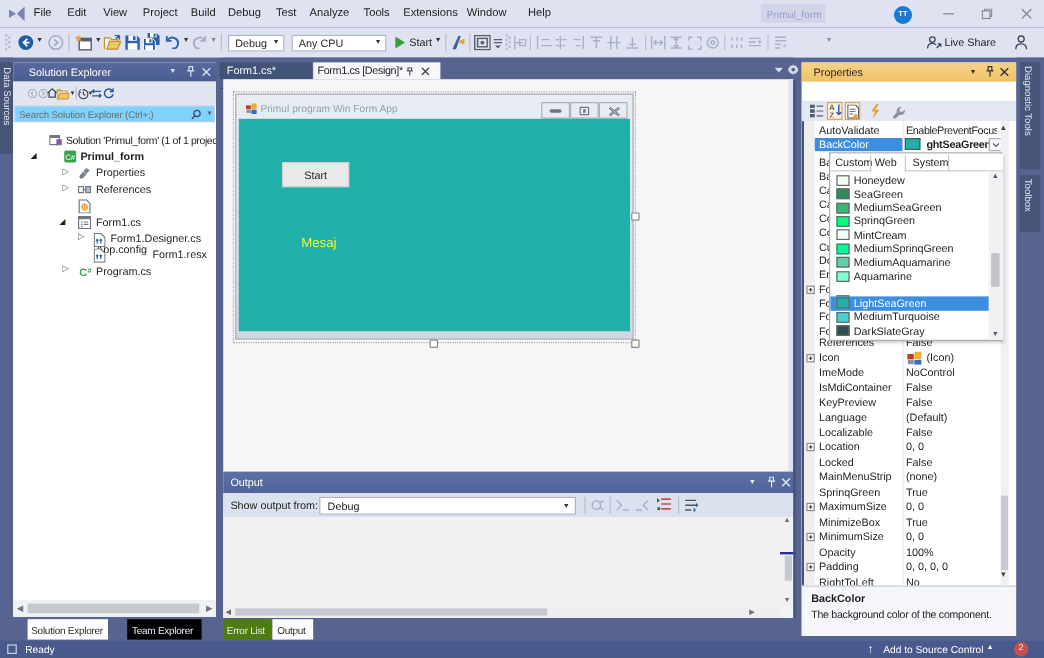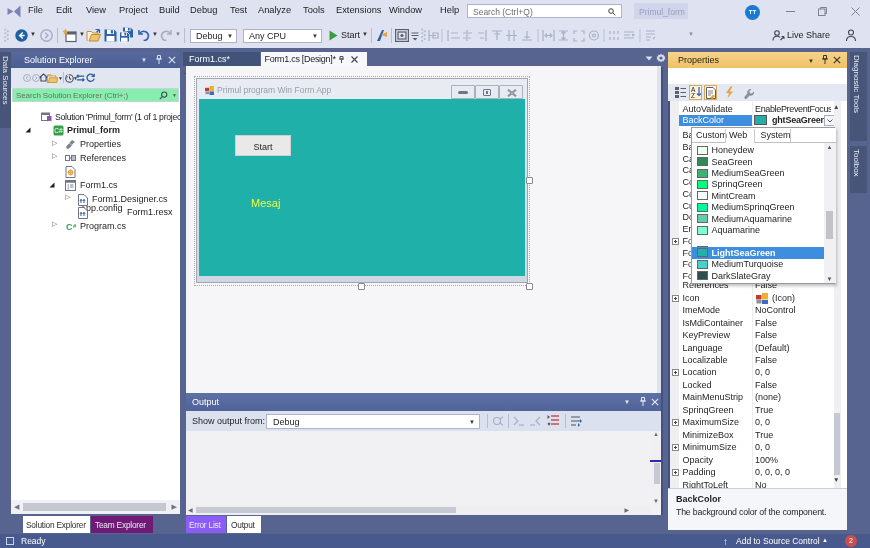--- a/index.html
+++ b/index.html
@@ -30,27 +30,20 @@
   <span class="abs f9" style="left:86px;top:5px">View</span>
   <span class="abs f9" style="left:119px;top:5px">Project</span>
   <span class="abs f9" style="left:159px;top:5px">Build</span>
   <span class="abs f9" style="left:190px;top:5px">Debug</span>
   <span class="abs f9" style="left:230px;top:5px">Test</span>
   <span class="abs f9" style="left:258px;top:5px">Analyze</span>
   <span class="abs f9" style="left:303px;top:5px">Tools</span>
   <span class="abs f9" style="left:336px;top:5px">Extensions</span>
   <span class="abs f9" style="left:389px;top:5px">Window</span>
   <span class="abs f9" style="left:440px;top:5px">Help</span>
-  <div class="abs" style="left:467px;top:4px;width:155px;height:14px;background:#fff;border:1px solid #B0B3CC;">
-    <span class="abs" style="left:5px;top:2px;font-size:8.5px;color:#6d6d6d;">Search (Ctrl+Q)</span>
-    <svg class="abs" style="right:5px;top:2.5px" width="8" height="8" viewBox="0 0 9 9">
-        <circle cx="3.4" cy="3.4" r="2.6" fill="none" stroke="#2a2a2a" stroke-width="1"></circle>
-        <line x1="5.4" y1="5.4" x2="8.2" y2="8.2" stroke="#2a2a2a" stroke-width="1"></line>
-      </svg>
-  </div>
   <div class="abs" style="left:634px;top:3px;width:54px;height:16px;background:#D2D5EA;">
     <span class="abs" style="left:5px;top:4px;font-size:8.5px;color:#989DC1;">Primul_form</span>
   </div>
   <div class="abs" style="left:745px;top:5px;width:15px;height:15px;border-radius:50%;background:#1A79D0;color:#fff;font-size:6px;font-weight:bold;text-align:center;line-height:15px;">TT</div>
   <div class="abs" style="left:786px;top:10.5px;width:9px;height:1.5px;background:#80808f;"></div>
   <svg class="abs" style="left:818px;top:7px" width="9" height="9" viewBox="0 0 9 9">
       <rect x="0.5" y="2" width="6.5" height="6.5" fill="none" stroke="#80808f" stroke-width="1"></rect>
       <path d="M2.5 2 V0.5 H8.5 V6.5 H7" fill="none" stroke="#80808f" stroke-width="1"></path>
     </svg>
   <svg class="abs" style="left:851px;top:7px" width="9" height="9" viewBox="0 0 9 9">
@@ -240,21 +233,21 @@
     <span class="abs" style="left:62px;top:7px;font-size:5px;color:#333;">▼</span>
     <svg class="abs" style="left:65px;top:6px" width="9" height="8" viewBox="0 0 13 12">
         <path d="M3.5 1 L1 3.2 L3.5 5.4 M1 3.2 H12 M9.5 6.6 L12 8.8 L9.5 11 M12 8.8 H1" stroke="#27569E" stroke-width="1.6" fill="none"></path>
       </svg>
     <svg class="abs" style="left:75px;top:5px" width="9" height="9" viewBox="0 0 13 13">
         <path d="M11.2 4.2 A5.2 5.2 0 1 0 11.8 8" fill="none" stroke="#27569E" stroke-width="1.8"></path>
         <path d="M11.8 1 V4.8 H8" fill="none" stroke="#27569E" stroke-width="1.8"></path>
       </svg>
     <span class="abs" style="left:172px;top:-1px;font-size:8px;color:#333;letter-spacing:-1px;">..</span>
   </div>
-  <div class="abs" style="left:1px;top:36px;width:167px;height:14px;background:#86efac;border:1px solid #CCD0DE;">
+  <div class="abs" style="left:1px;top:36px;width:167px;height:14px;background:#7dd3fc;border:1px solid #CCD0DE;">
     <span class="abs" style="left:3px;top:2px;font-size:8px;color:#6d6d6d;letter-spacing:-0.1px;">Search Solution Explorer (Ctrl+;)</span>
     <svg class="abs" style="left:146px;top:2px" width="9" height="9" viewBox="0 0 9 9">
         <circle cx="5.2" cy="3.6" r="2.6" fill="none" stroke="#424A5E" stroke-width="1.1"></circle>
         <line x1="3.3" y1="5.7" x2="0.8" y2="8.2" stroke="#424A5E" stroke-width="1.1"></line>
       </svg>
     <span class="abs" style="left:159px;top:3px;font-size:5px;color:#555;">▼</span>
   </div>
   <div class="abs" id="setree" style="left:0;top:50px;width:169px;height:398px;background:#fff;overflow:hidden;font-size:9px;color:#1e1e1e;white-space:nowrap;">
 
     <svg class="abs" style="left:30px;top:9px" width="11" height="11" viewBox="0 0 11 11">
@@ -660,21 +653,21 @@
       <div class="prow" style="top:81.3px;height:11.4px;">
           <div class="swatch" style="background:#7FFFD4;"></div>
           <span class="cname">Aquamarine</span>
         </div>
       <div class="prow" style="top:102px;height:11.4px;">
           <div class="swatch" style="background:#40E0D0;"></div>
           <span class="cname">Turquoise</span>
         </div>
       <div class="prow" style="top:104.1px;height:11.4px;background:#3D8EDE;width:132px;">
           <div class="swatch" style="background:#20B2AA;"></div>
-          <span class="cname" style="color:#fff;font-weight:bold;">LightSeaGreen</span>
+          <span class="cname" style="color:#fff;">LightSeaGreen</span>
         </div>
       <div class="prow" style="top:115.5px;height:11.4px;">
           <div class="swatch" style="background:#48D1CC;"></div>
           <span class="cname">MediumTurquoise</span>
         </div>
       <div class="prow" style="top:126.9px;height:11.4px;">
           <div class="swatch" style="background:#2F4F4F;"></div>
           <span class="cname">DarkSlateGray</span>
         </div>
 
@@ -690,24 +683,24 @@
 <div class="abs" style="left:847px;top:48px;width:23px;height:486px;background:#56648F;">
   <div class="abs" style="left:3px;top:4px;width:17px;height:89px;background:#475579;"></div>
   <span class="abs" style="left:5px;top:7px;writing-mode:vertical-rl;font-size:8px;color:#E7EAF4;">Diagnostic Tools</span>
   <div class="abs" style="left:3px;top:98px;width:17px;height:47px;background:#475579;"></div>
   <span class="abs" style="left:5px;top:101px;writing-mode:vertical-rl;font-size:8px;color:#E7EAF4;">Toolbox</span>
 </div>
 
 <div class="abs" style="left:23px;top:516px;width:67px;height:17px;background:#fff;white-space:nowrap;overflow:hidden;">
     <span class="abs" style="left:3px;top:3.5px;font-size:8.3px;color:#2b2b2b;letter-spacing:-0.2px;">Solution Explorer</span>
   </div>
-<div class="abs" style="left:91px;top:516px;width:62px;height:17px;background:#701a75;white-space:nowrap;overflow:hidden;">
+<div class="abs" style="left:106px;top:516px;width:62px;height:17px;background:#000000;white-space:nowrap;overflow:hidden;">
     <span class="abs" style="left:4px;top:3.5px;font-size:8.3px;color:#E8ECF8;letter-spacing:-0.2px;">Team Explorer</span>
   </div>
-<div class="abs" style="left:186px;top:516px;width:40px;height:17px;background:#8b5cf6;white-space:nowrap;overflow:hidden;">
+<div class="abs" style="left:186px;top:516px;width:40px;height:17px;background:#4d7c0f;white-space:nowrap;overflow:hidden;">
     <span class="abs" style="left:3px;top:3.5px;font-size:8.3px;color:#E8ECF8;letter-spacing:-0.2px;">Error List</span>
   </div>
 <div class="abs" style="left:227px;top:516px;width:34px;height:17px;background:#fff;white-space:nowrap;overflow:hidden;">
     <span class="abs" style="left:4px;top:3.5px;font-size:8.3px;color:#2b2b2b;letter-spacing:-0.2px;">Output</span>
   </div>
 
 <div class="abs" id="statusbar" style="left:0;top:534px;width:870px;height:14px;background:#485A8D;">
   <div class="abs" style="left:6px;top:3px;width:8px;height:8px;border:1px solid #CDD3E5;"></div>
   <span class="abs white" style="left:21px;top:2px;font-size:8.5px;">Ready</span>
   <span class="abs white" style="left:723px;top:1.5px;font-size:10px;">↑</span>

